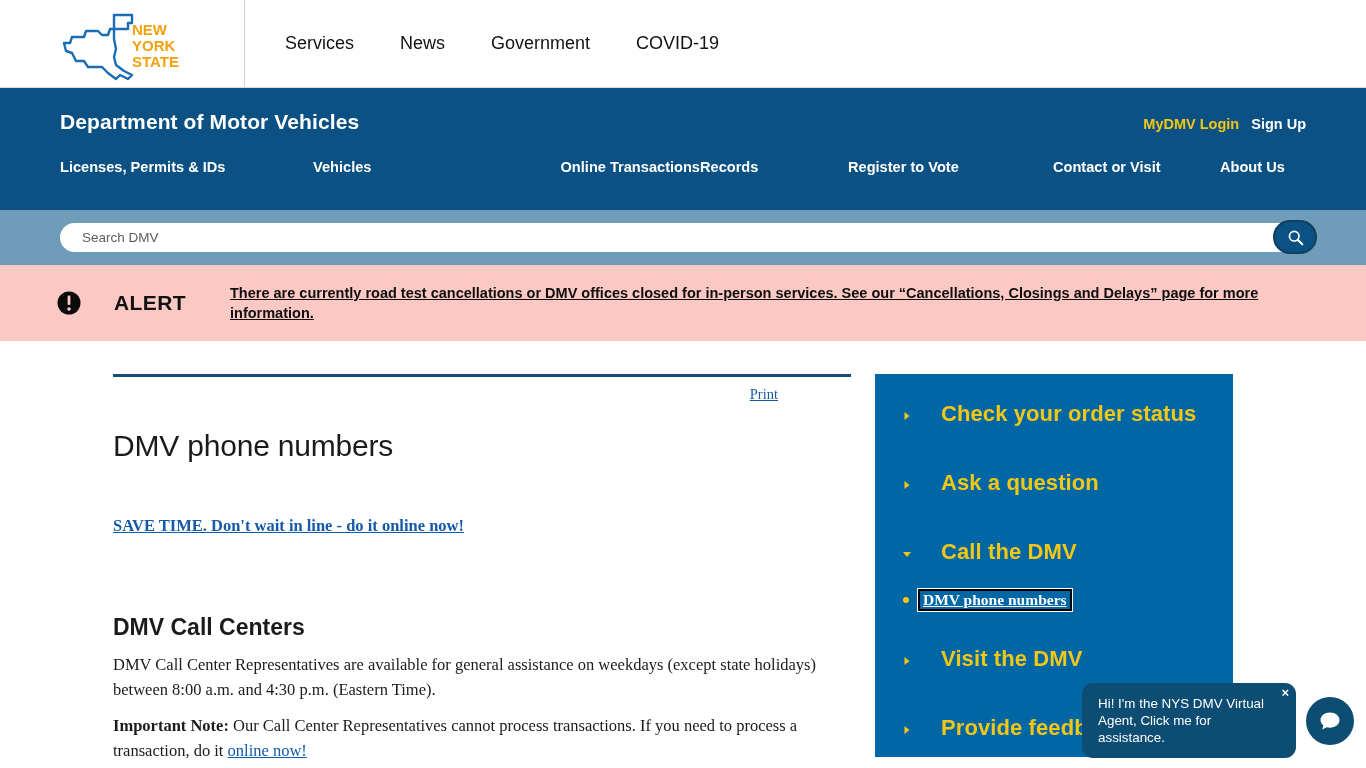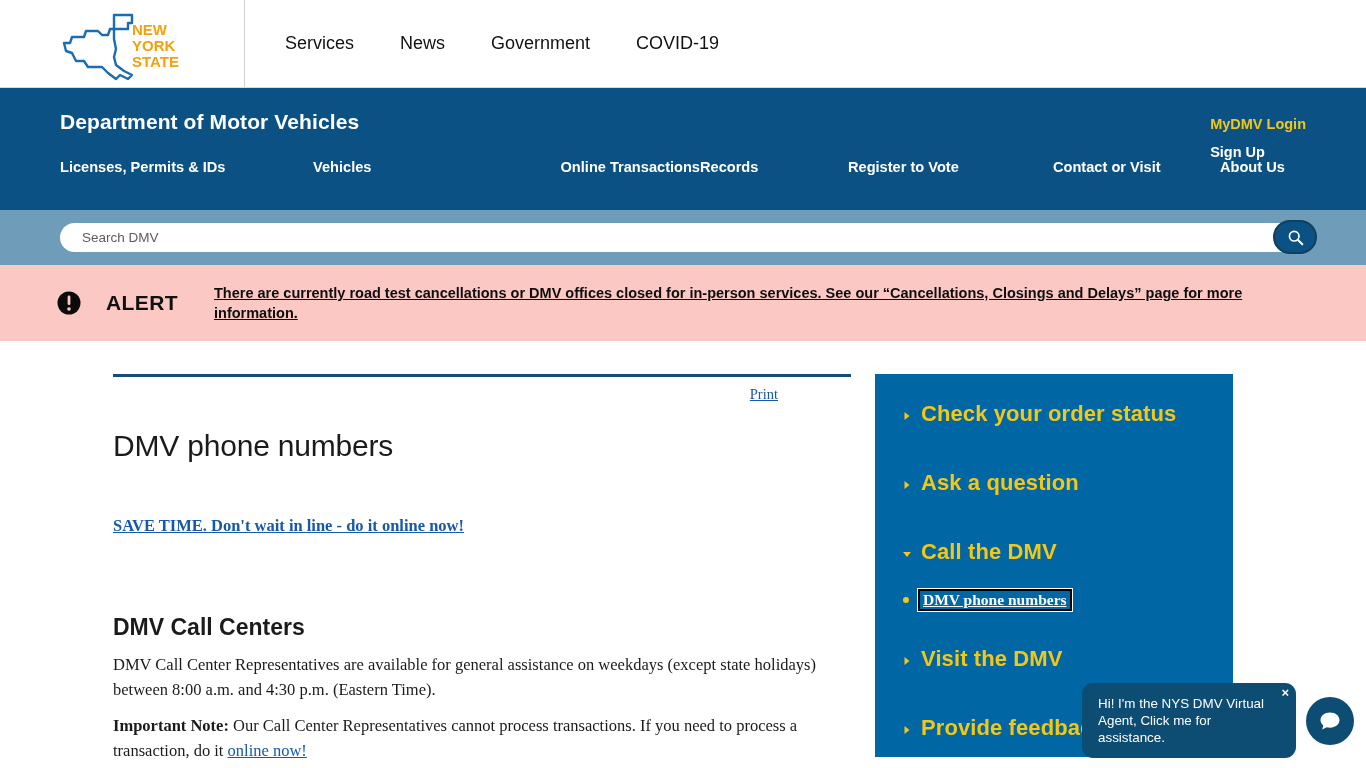--- a/index.html
+++ b/index.html
@@ -54,21 +54,20 @@
     font-size: 21px;
     font-weight: bold;
     letter-spacing: .1px;
   }
   .account-links {
     position: absolute;
     right: 60px; top: 28px;
     display: flex;
     gap: 12px;
     align-items: baseline;
-    flex-direction: column;
   }
   .account-links a { text-decoration: none; font-size: 14.5px; font-weight: bold; }
   .acct-login { color: #f2c716; }
   .acct-signup { color: #ffffff; }
 
   .mainnav {
     position: absolute;
     left: 60px; right: 48px; top: 56px;
     display: flex;
   }
@@ -128,21 +127,21 @@
     cursor: pointer;
   }
 
   
   .alert {
     background: #fbc8c4;
     min-height: 76px;
     display: flex;
     align-items: center;
     padding: 14px 60px 14px 56px;
-    gap: 0;
+    gap: 8px;
   }
   .alert-icon { flex: 0 0 auto; margin-right: 24px; }
   .alert-word {
     font-size: 21px;
     font-weight: bold;
     color: #111;
     letter-spacing: .4px;
     margin-right: 36px;
     flex: 0 0 auto;
   }
@@ -238,20 +237,21 @@
     width: 12px;
     margin-top: 11px;
     margin-right: 8px;
   }
   .side-label {
     color: #f2c716;
     font-size: 22px;
     font-weight: bold;
     line-height: 28px;
     letter-spacing: .1px;
+    margin-left: 20px;
   }
   .sub-list { padding: 0 0 0 24px; margin: -18px 0 34px 0; }
   .sub-item {
     display: flex;
     align-items: center;
     gap: 9px;
     padding-left: 4px;
   }
   .sub-bullet {
     width: 6px; height: 6px;

